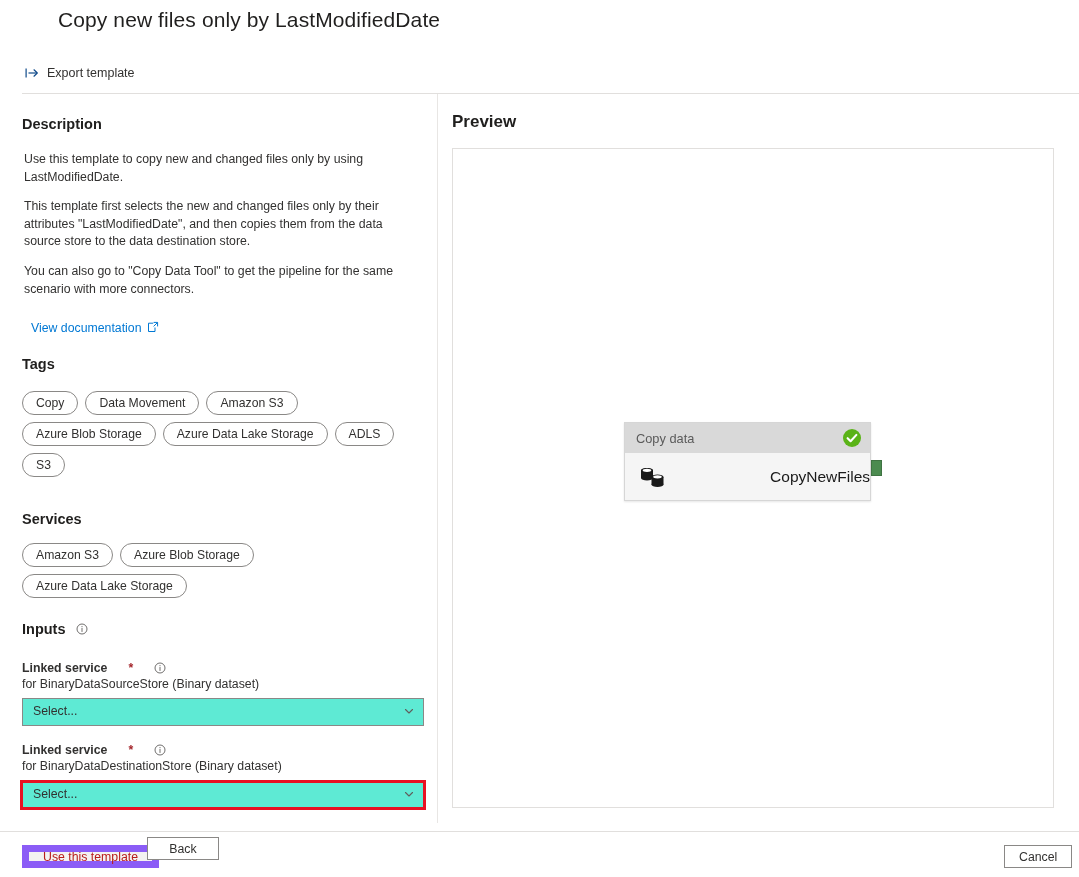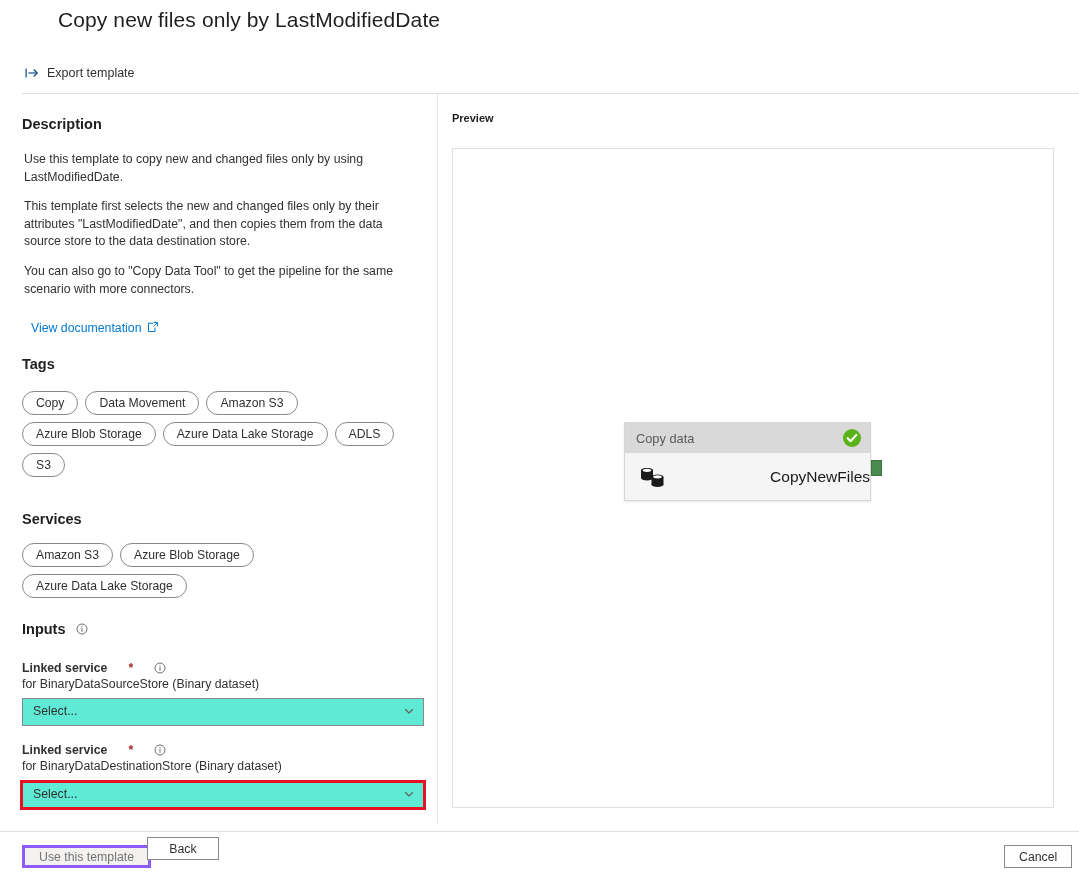--- a/index.html
+++ b/index.html
@@ -97,21 +97,21 @@
   .combo.highlight {
     border: 3px solid #e81123;
     height: 30px;
     margin-left: -2px;
     width: 406px;
   }
 
   
   .preview-h {
     position: absolute; left: 14px; top: 18px;
-    font-size: 11px; font-weight: 600; color: #201f1e;
+    font-size: 17px; font-weight: 600; color: #201f1e;
   }
   .canvas {
     position: absolute; left: 14px; top: 54px;
     width: 602px; height: 660px;
     border: 1px solid #e1dfdd; background: #ffffff;
     overflow: hidden;
   }
   .node {
     position: absolute; left: 171px; top: 273px;
     width: 247px; height: 79px;
@@ -143,22 +143,22 @@
     width: 1079px; height: 1px; background: #e1dfdd;
   }
   .footer { position: absolute; left: 0; top: 832px; width: 1079px; height: 45px; }
   .btn {
     height: 23px; min-width: 82px; padding: 0 14px;
     font-size: 12.3px; font-family: "Liberation Sans", sans-serif;
     display: inline-flex; align-items: center; justify-content: center;
     cursor: pointer; background: #fff; border: 1px solid #8a8886; color: #323130;
   }
   .btn-disabled {
-    background: #f3f2f1; border: 3px solid #8b5cf6;
-    color: #737373; cursor: default;
+    background: #f3f2f1; border: 7px solid #8b5cf6;
+    color: #b91c1c; cursor: default;
   }
   .btn-use { position: absolute; left: 22px; top: 13px; min-width: 115px; }
   .btn-back { position: absolute; left: 147px; top: 5px; min-width: 72px; }
   .btn-cancel { position: absolute; left: 1004px; top: 13px; min-width: 68px; }
 </style>
 </head>
 <body>
 
 <div class="page">
 

